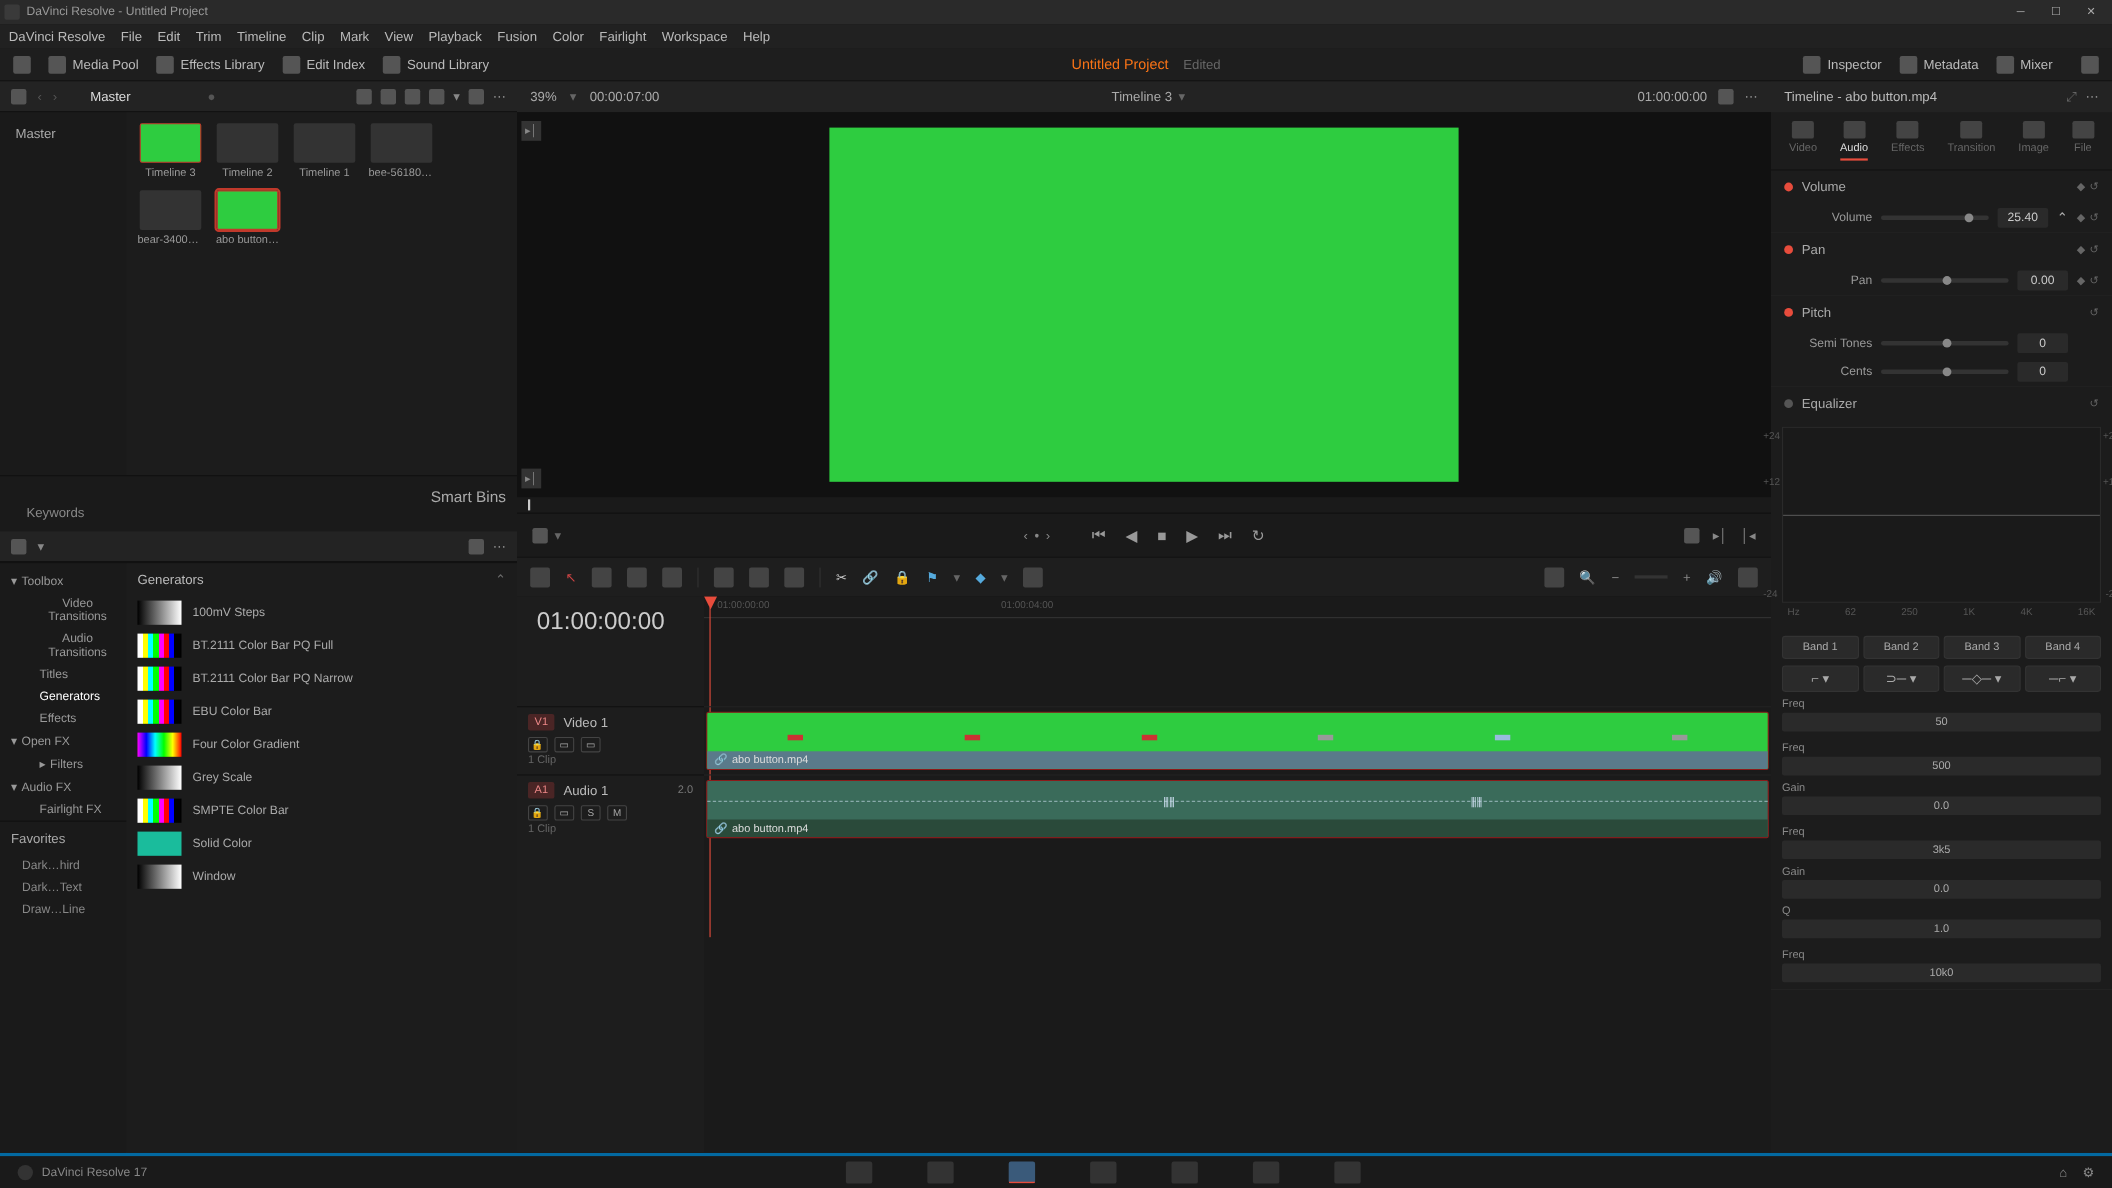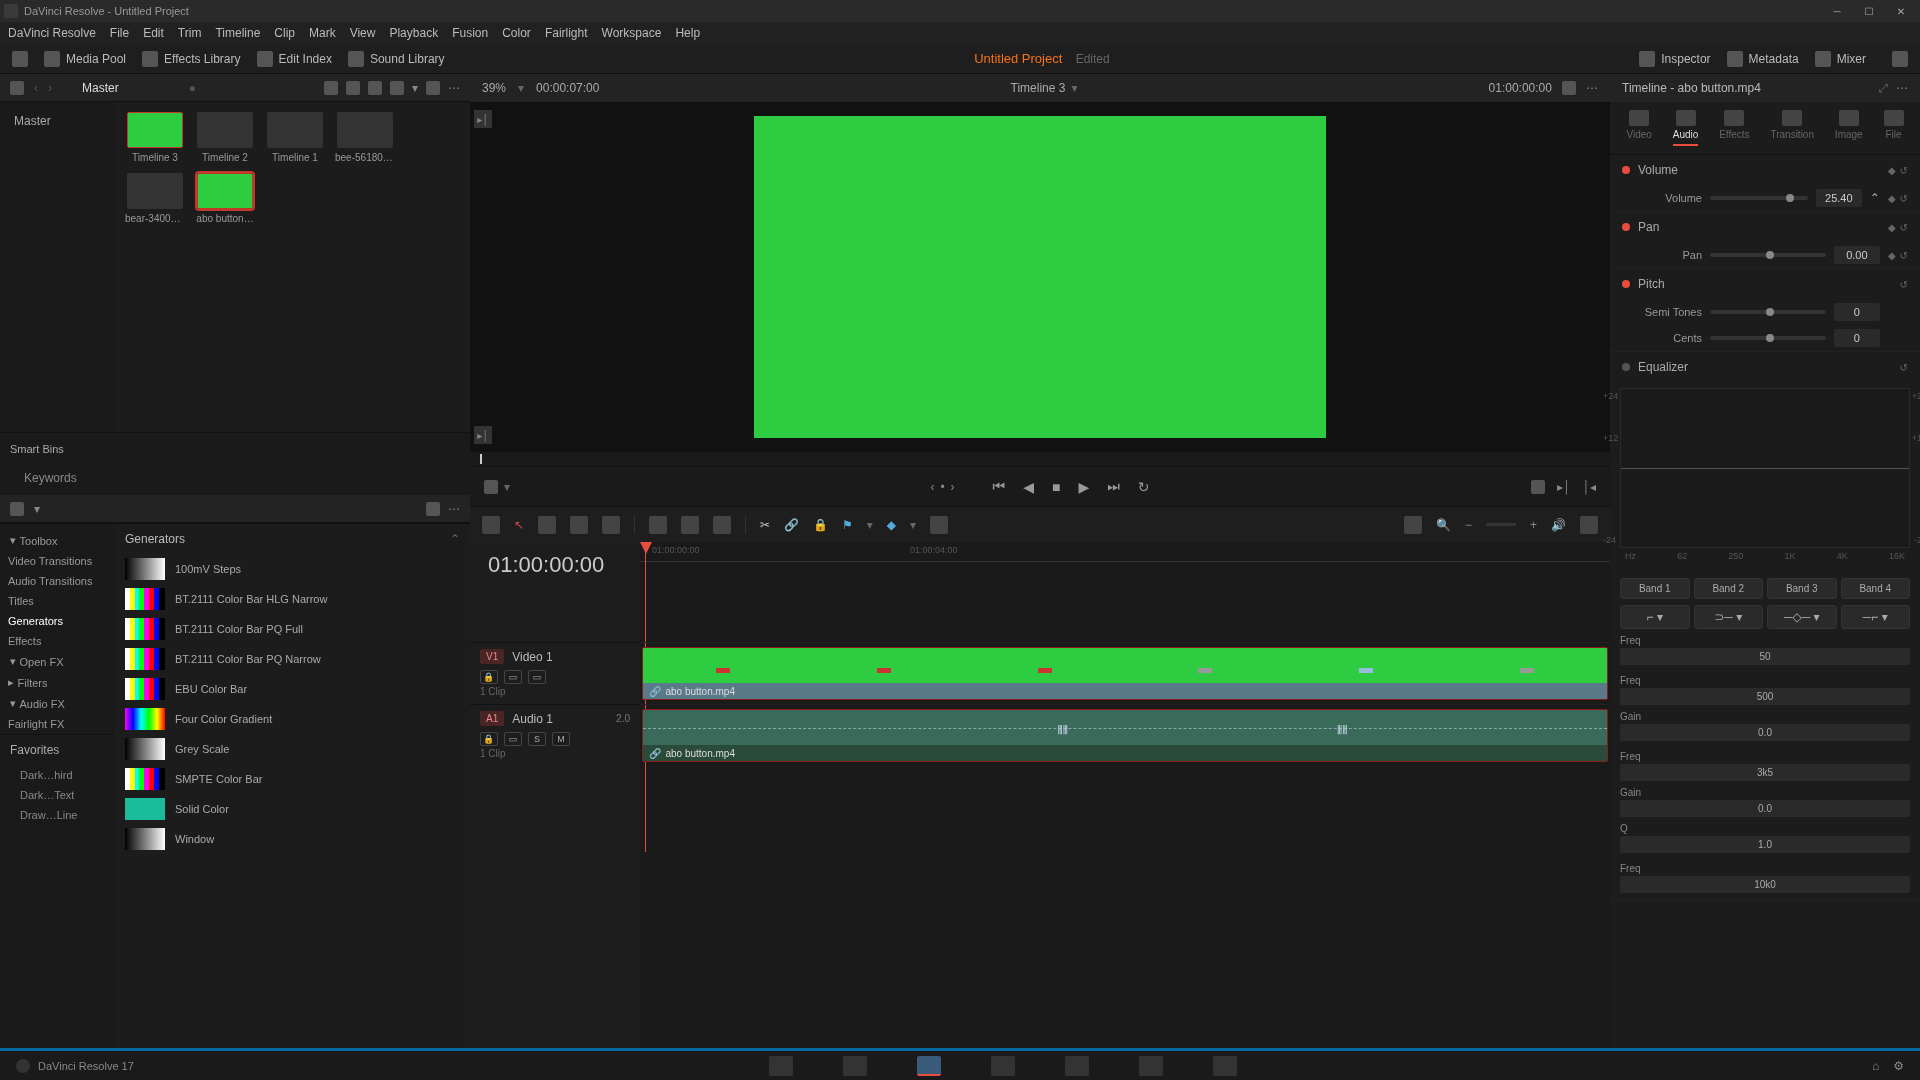--- a/index.html
+++ b/index.html
@@ -27,26 +27,26 @@
 .pool-body { display: flex; height: 330px; }
 .pool-tree { width: 115px; background: #1a1a1a; padding: 8px; }
 .tree-item { padding: 4px 6px; color: #aaa; font-size: 12px; }
 .pool-clips { flex: 1; background: #1c1c1c; padding: 10px; display: flex; flex-wrap: wrap; gap: 10px; align-content: flex-start; }
 .clip { width: 60px; display: flex; flex-direction: column; align-items: center; gap: 4px; }
 .clip-thumb { width: 56px; height: 36px; background: #333; border-radius: 2px; }
 .clip-thumb.green { background: #2ecc40; border: 1px solid #c0392b; }
 .clip-thumb.selected { outline: 2px solid #c0392b; }
 .clip-name { font-size: 10px; color: #999; white-space: nowrap; overflow: hidden; text-overflow: ellipsis; width: 100%; text-align: center; }
 .smart-bins { padding: 10px; border-top: 1px solid #111; }
-.sb-title { font-size: 11px; color: #aaa; margin-bottom: 16px; }
+.sb-title { font-size: 14px; color: #aaa; margin-bottom: 0; text-align: right; }
 .sb-item { font-size: 12px; color: #888; padding-left: 14px; }
 .fx-panel { flex: 1; display: flex; border-top: 1px solid #111; }
 .fx-tree { width: 115px; background: #1a1a1a; padding: 6px 0; }
 .fx-tree-item { padding: 4px 10px; font-size: 11px; color: #999; display: flex; align-items: center; gap: 4px; }
-.fx-tree-item.sub { padding-left: 8px; }
+.fx-tree-item.sub { padding-left: 36px; text-align: center; }
 .fx-tree-item.active { color: #fff; }
 .fx-list { flex: 1; background: #1c1c1c; overflow-y: auto; }
 .fx-list-header { padding: 8px 10px; font-size: 12px; color: #bbb; display: flex; justify-content: space-between; align-items: center; }
 .fx-item { display: flex; align-items: center; gap: 10px; padding: 4px 10px; }
 .fx-swatch { width: 40px; height: 22px; background: linear-gradient(to right, #000, #fff); }
 .fx-swatch.bars { background: linear-gradient(to right, #fff 0 12%, #ff0 12% 24%, #0ff 24% 36%, #0f0 36% 48%, #f0f 48% 60%, #f00 60% 72%, #00f 72% 84%, #000 84%); }
 .fx-swatch.grad { background: linear-gradient(to right, #f0f, #00f, #0ff, #0f0, #ff0, #f00); }
 .fx-swatch.grey { background: linear-gradient(to right, #000, #fff); }
 .fx-swatch.solid { background: #1abc9c; }
 .fx-name { font-size: 11px; color: #aaa; }
@@ -286,24 +286,20 @@
           <span>Generators</span>
           <span style="color:#666">⌃</span>
         </div>
         <div id="fx-items">
             <div class="fx-item">
               <div class="fx-swatch grey"></div>
               <span class="fx-name">100mV Steps</span>
             </div>
             <div class="fx-item">
               <div class="fx-swatch bars"></div>
-              <span class="fx-name">BT.2111 Color Bar HLG Narrow</span>
-            </div>
-            <div class="fx-item">
-              <div class="fx-swatch bars"></div>
               <span class="fx-name">BT.2111 Color Bar PQ Full</span>
             </div>
             <div class="fx-item">
               <div class="fx-swatch bars"></div>
               <span class="fx-name">BT.2111 Color Bar PQ Narrow</span>
             </div>
             <div class="fx-item">
               <div class="fx-swatch bars"></div>
               <span class="fx-name">EBU Color Bar</span>
             </div>

